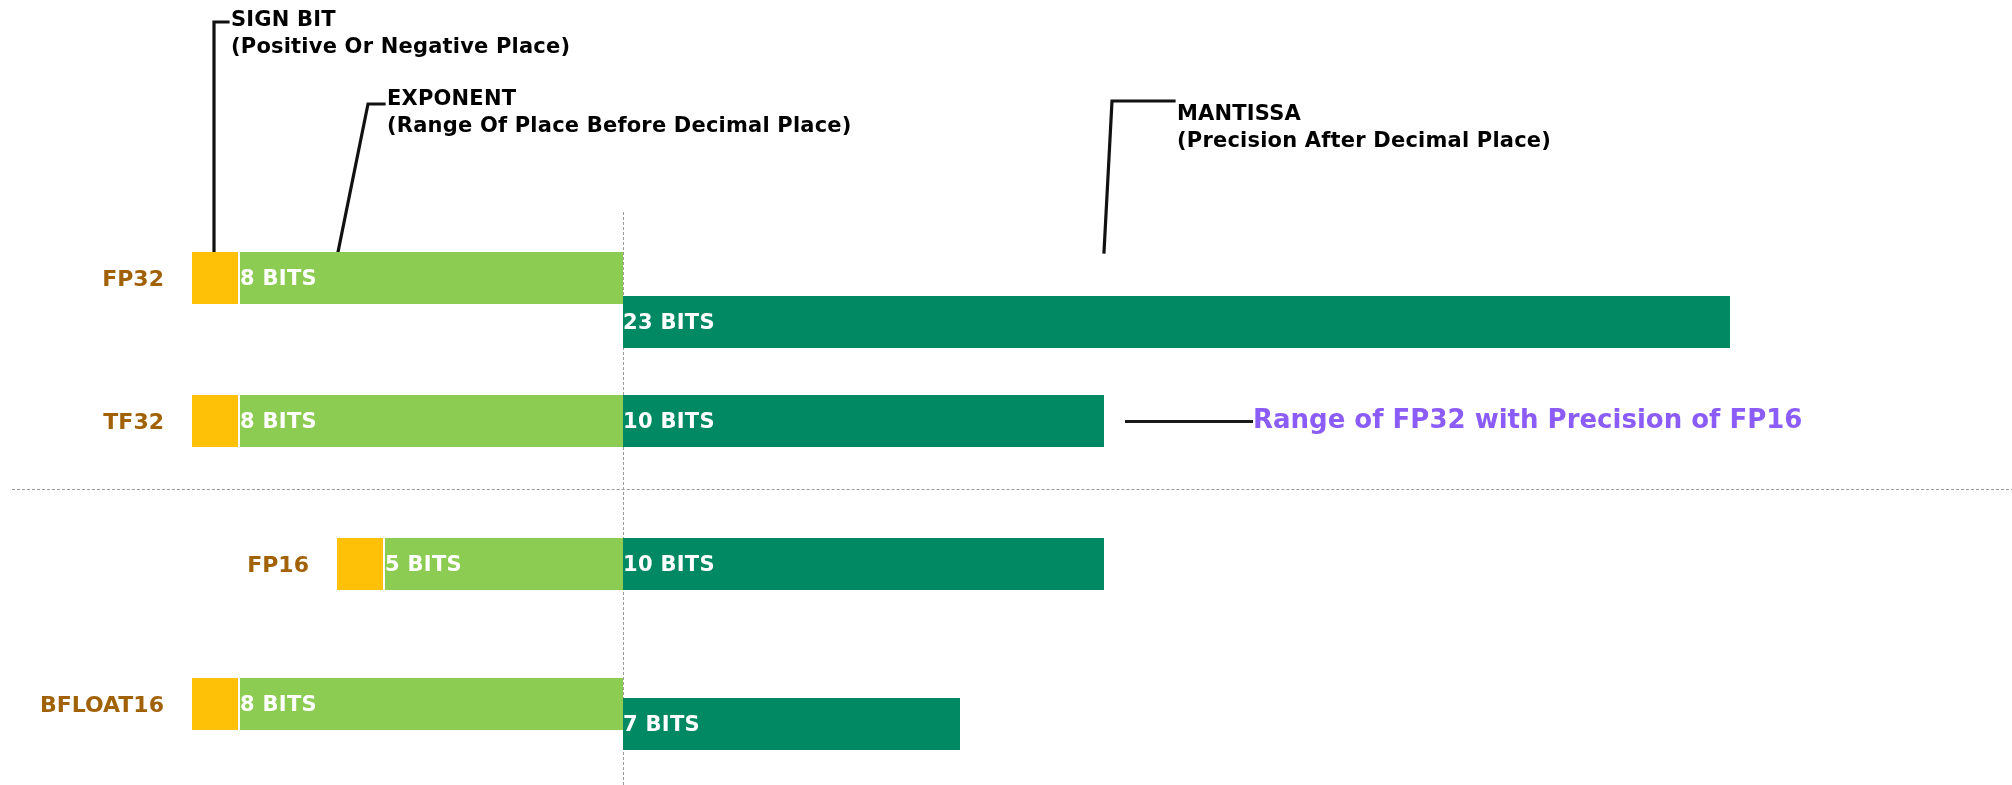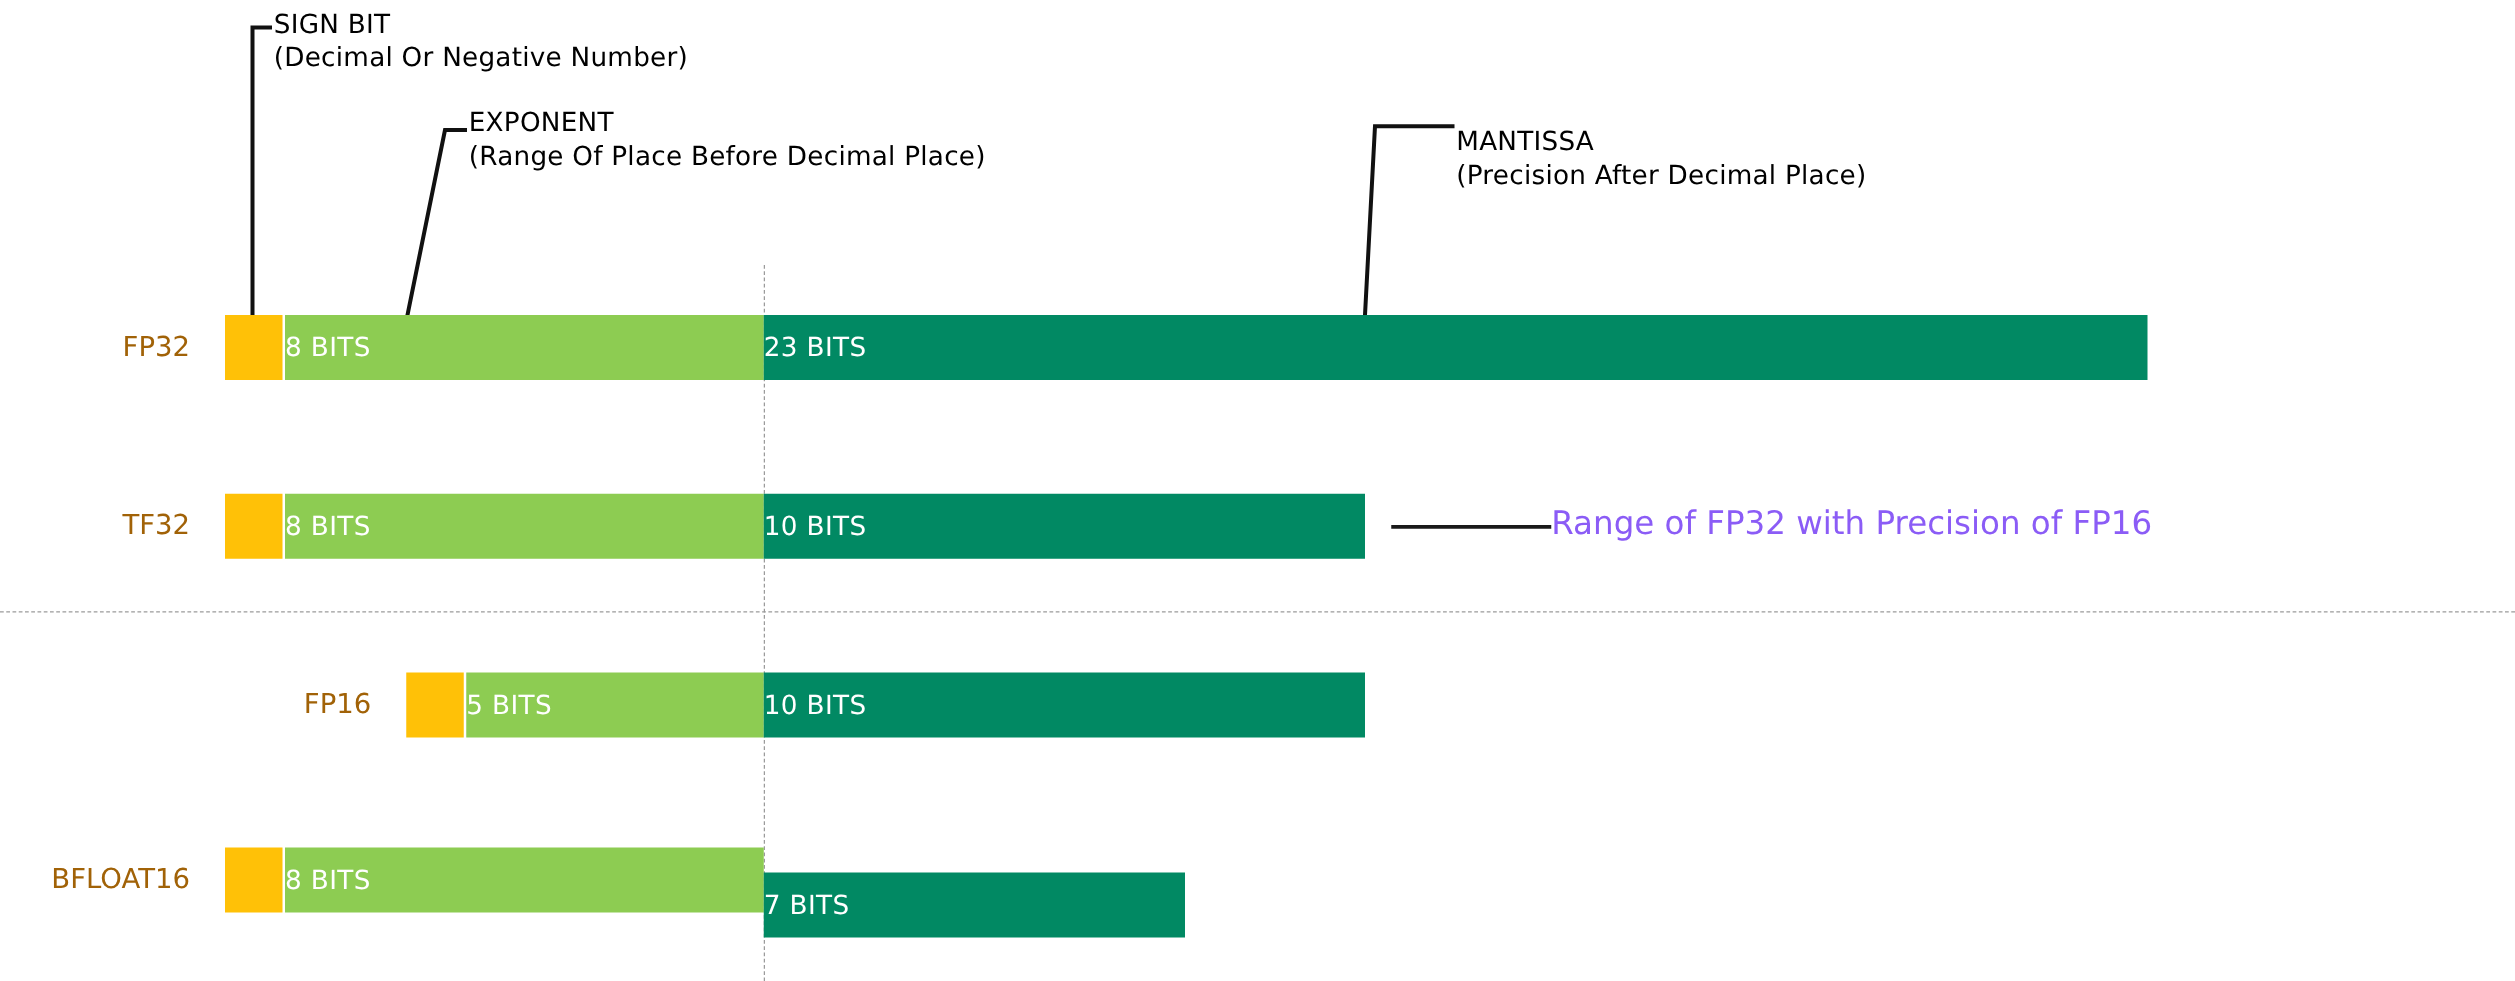--- a/index.html
+++ b/index.html
@@ -1,21 +1,21 @@
 <!DOCTYPE html>
 <html><head>
 <meta charset="utf-8">
 <style>
   html,body{margin:0;padding:0;}
   body{
     width:2012px;height:785px;position:relative;background:#ffffff;
     font-family:"DejaVu Sans","Liberation Sans",sans-serif;
     overflow:hidden;
   }
-  .stage{position:absolute;left:0;top:0;width:1636px;height:785px;}
+  .stage{position:absolute;left:12px;top:0;width:1636px;height:785px;font-weight:bold;}
 
   
   .callout{position:absolute;color:#000000;line-height:1.30;white-space:nowrap;}
   .callout .ttl{display:block;font-size:21px;letter-spacing:.2px;}
   .callout .sub{display:block;font-size:21px;letter-spacing:.2px;}
 
   #callout-sign{left:219px;top:6px;}
   #callout-exponent{left:375px;top:85px;}
   #callout-mantissa{left:1165px;top:84px;margin-top:16px;}
 
@@ -71,42 +71,42 @@
 
     <path d="M 216 22 L 202 22 L 202 252" fill="none" stroke="#111111" stroke-width="3.2" stroke-linecap="square"></path>
 
     <path d="M 372 104 L 356 104 L 326 252" fill="none" stroke="#111111" stroke-width="3.2" stroke-linecap="square"></path>
 
     <path d="M 1162 101 L 1100 101 L 1092 252" fill="none" stroke="#111111" stroke-width="3.2" stroke-linecap="square"></path>
   </svg>
 
   <div class="callout" id="callout-sign">
     <span class="ttl">SIGN BIT</span>
-    <span class="sub">(Decimal Or Negative Number)</span>
+    <span class="sub">(Positive Or Negative Place)</span>
   </div>
 
   <div class="callout" id="callout-exponent">
     <span class="ttl">EXPONENT</span>
     <span class="sub">(Range Of Place Before Decimal Place)</span>
   </div>
 
   <div class="callout" id="callout-mantissa">
     <span class="ttl">MANTISSA</span>
     <span class="sub">(Precision After Decimal Place)</span>
   </div>
 
   <div class="row" id="row-fp32">
     <span class="rowlabel">FP32</span>
     <div class="seg sign" style="left:0px;width:46px;">
       <span></span>
     </div>
     <div class="seg exp" style="left:48px;width:383px;">
       <span>8 BITS</span>
     </div>
-    <div class="seg man" style="left:431px;width:1107px;">
+    <div class="seg man" style="left:431px;width:1107px;margin-top:44px;">
       <span>23 BITS</span>
     </div>
   </div>
 
   <div class="row" id="row-tf32">
     <span class="rowlabel">TF32</span>
     <div class="seg sign" style="left:0px;width:46px;">
       <span></span>
     </div>
     <div class="seg exp" style="left:48px;width:383px;">

